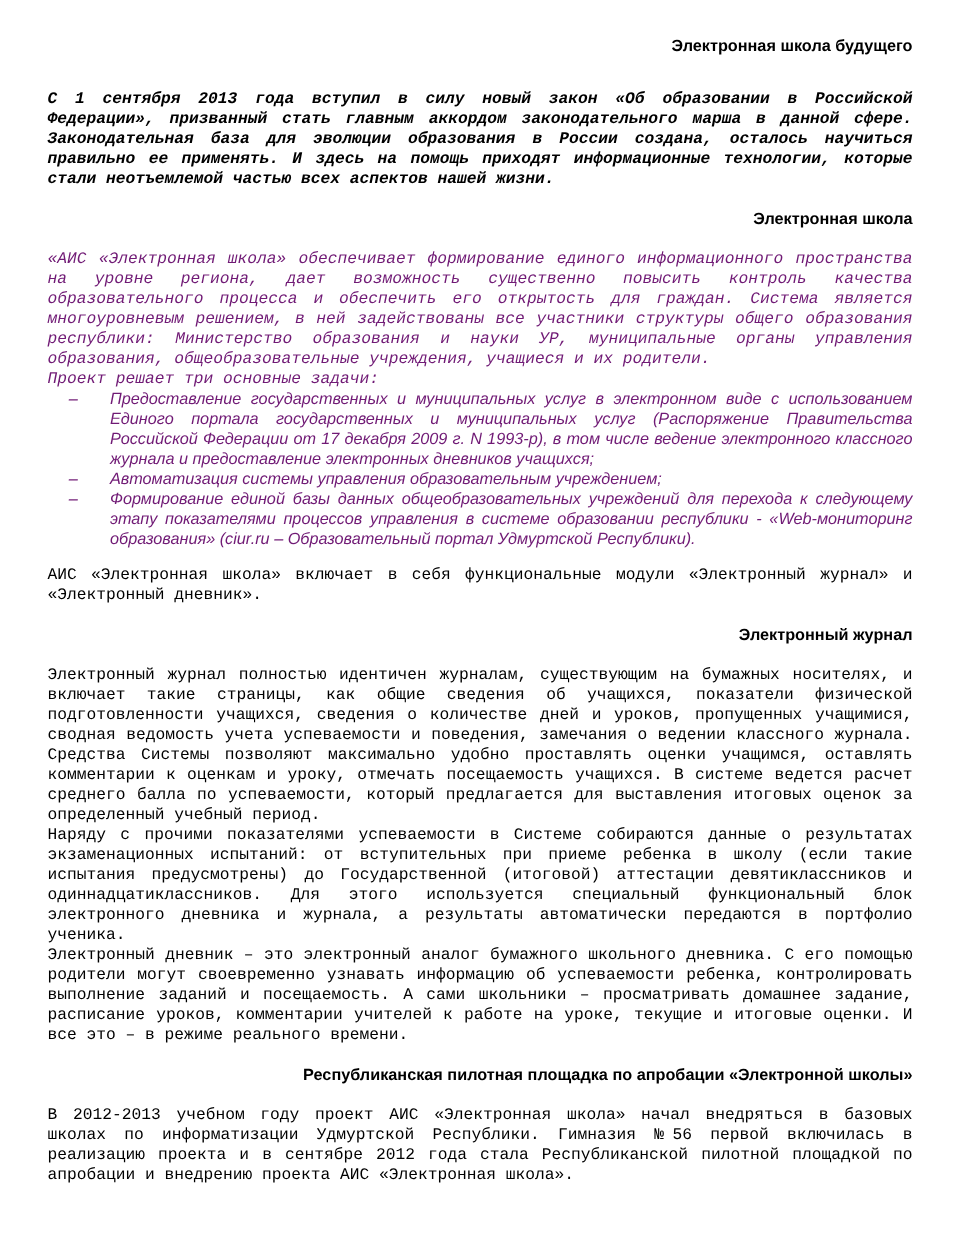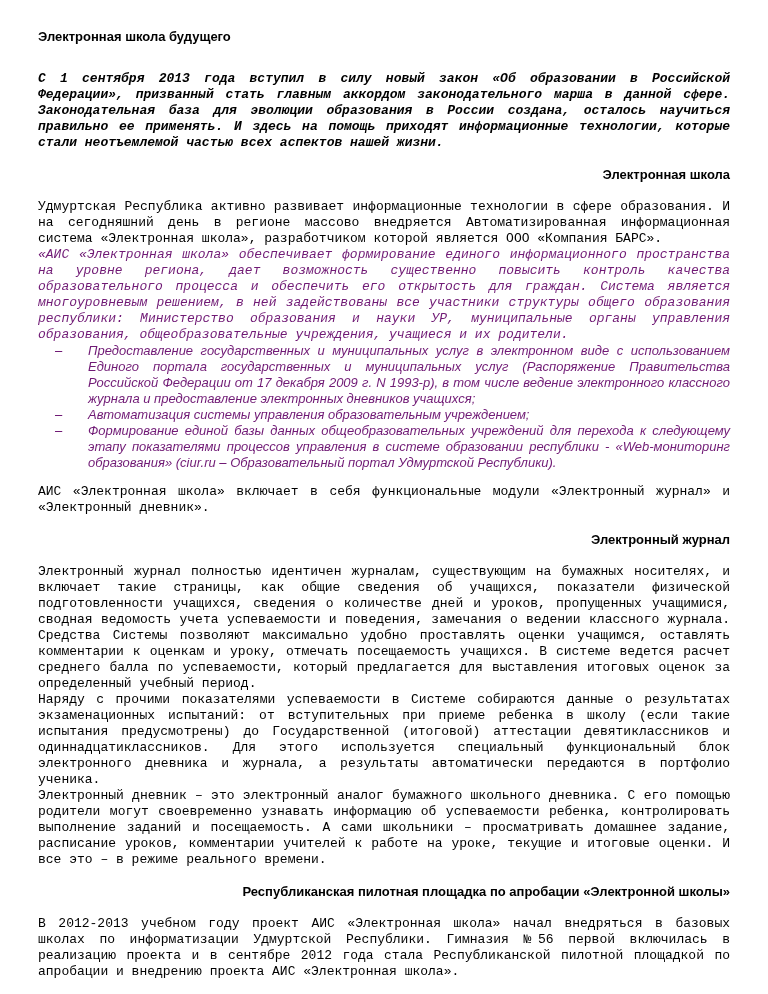--- a/index.html
+++ b/index.html
@@ -16,21 +16,21 @@
     padding: 29px 38px 0 38px;
     overflow: hidden;
     font-family: "Liberation Sans", sans-serif;
     font-size: 13px;
     line-height: 16px;
     color: #000000;
   }
   .doc-title {
     font-size: 13px;
     font-weight: 700;
-    text-align: left;
+    text-align: right;
     margin: 0 0 26px 0;
   }
   .para {
     margin: 0;
     text-align: justify;
     font-family: Liberation Mono, monospace;
   }
   .intro {
     font-weight: 700;
     font-style: italic;
@@ -68,24 +68,24 @@
 <body>
 
 <div class="page">
 
   <h1 class="doc-title">Электронная школа будущего</h1>
 
   <p class="para intro">С 1 сентября 2013 года вступил в силу новый закон «Об образовании в Российской Федерации», призванный стать главным аккордом законодательного марша в данной сфере. Законодательная база для эволюции образования в России создана, осталось научиться правильно ее применять. И здесь на помощь приходят информационные технологии, которые стали неотъемлемой частью всех аспектов нашей жизни.</p>
 
   <h2 class="heading">Электронная школа</h2>
 
-  <p class="para">Удмуртская Республика активно развивает информационные технологии в сфере образования. И на сегодняшний день в регионе массово внедряется Автоматизированная информационная система «Электронная школа», разработчиком которой является ООО «Компания БАРС».</p>
 
   <p class="para red">«АИС «Электронная школа» обеспечивает формирование единого информационного пространства на уровне региона, дает возможность существенно повысить контроль качества образовательного процесса и обеспечить его открытость для граждан.  Система является многоуровневым решением, в ней задействованы все участники структуры общего образования республики: Министерство образования и науки УР, муниципальные органы управления образования, общеобразовательные учреждения, учащиеся и их родители.</p>
 
+  <p class="para red">Проект решает три основные задачи:</p>
 
   <div class="tasks">
     <div class="task red">
       <span class="dash">–</span>
       <span>Предоставление государственных и муниципальных услуг в электронном виде с использованием Единого портала государственных и муниципальных услуг (Распоряжение Правительства Российской Федерации от 17 декабря 2009 г. N 1993-р), в том числе ведение электронного классного журнала и предоставление электронных дневников учащихся;</span>
     </div>
     <div class="task red">
       <span class="dash">–</span>
       <span>Автоматизация системы управления образовательным учреждением;</span>
     </div>

